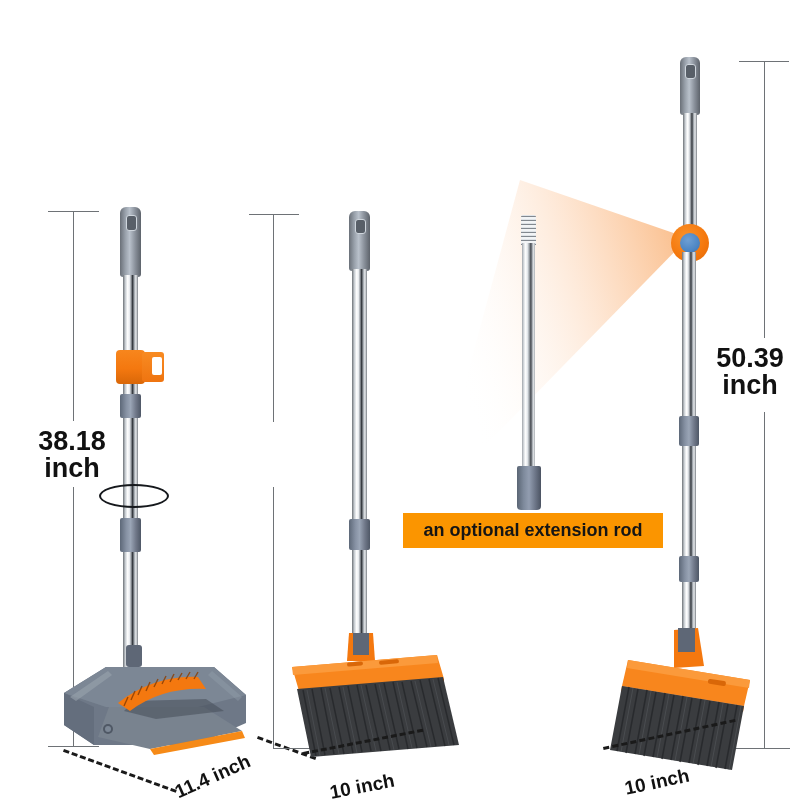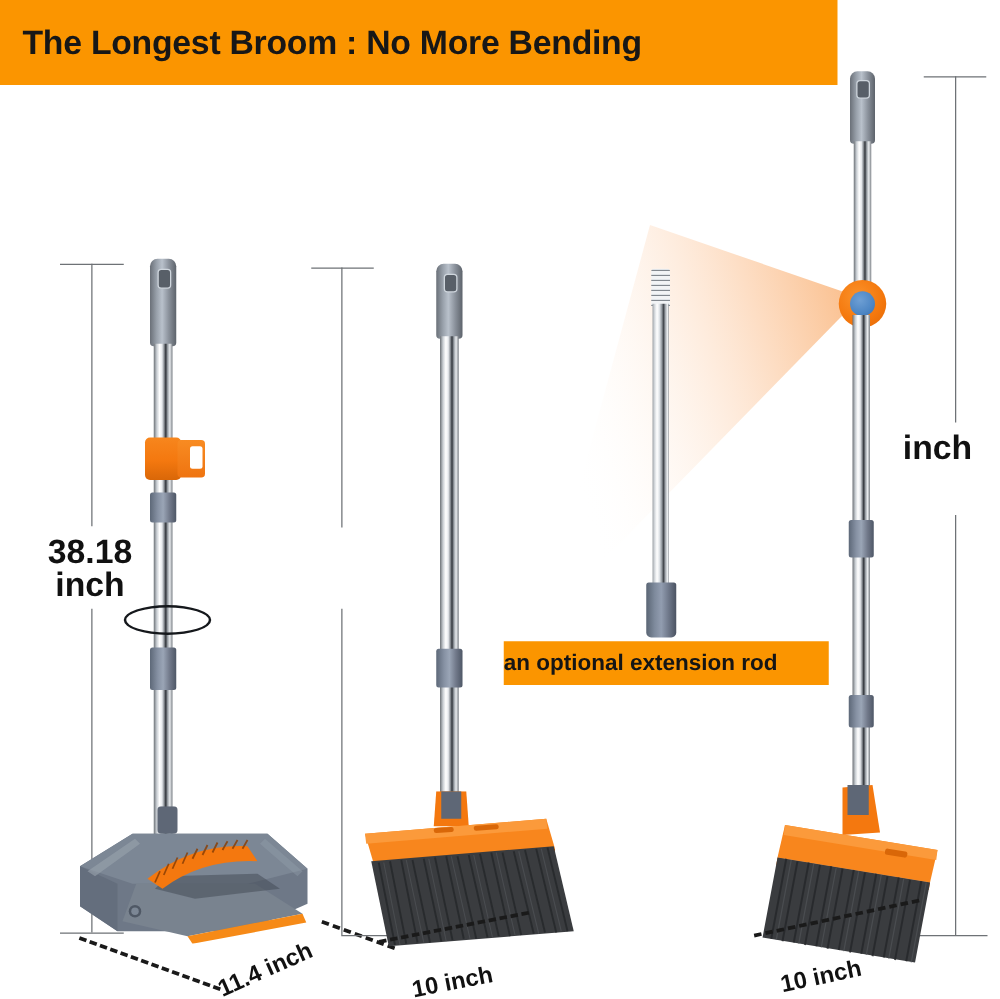--- a/index.html
+++ b/index.html
@@ -185,36 +185,34 @@
     border-radius: 50%;
     background: radial-gradient(circle at 40% 35%, #6e9fd4 0%, #4d86c4 60%, #3a6fae 100%);
   }
 
   
   .callout {
     position: absolute;
     background: #fb9500;
     display: flex;
     align-items: center;
+    justify-content: center;
   }
   .callout-text {
     font-size: 18px;
     font-weight: bold;
     color: #151515;
     white-space: nowrap;
   }
 </style>
 </head>
 <body>
 
 <div id="infographic">
 
-  <div class="banner">
-    <span class="banner-title">The Longest Broom : No More Bending</span>
-  </div>
 
   <div class="dim-tick" style="left:48px; top:211px; width:51px;"></div>
   <div class="dim-line" style="left:73px; top:211px; height:210px;"></div>
   <div class="dim-line" style="left:73px; top:487px; height:259px;"></div>
   <div class="dim-tick" style="left:48px; top:746px; width:51px;"></div>
   <div class="dim-label" style="left:6px; top:428px; width:132px; font-size:27px;text-align:center;">
     <span class="n">38.18</span>
     <span class="u">inch</span>
   </div>
 
@@ -363,20 +361,21 @@
     <div class="callout" style="left:403px; top:513px; width:260px; height:35px;">
       <span class="callout-text">an optional extension rod</span>
     </div>
   </div>
 
   <div class="dim-tick" style="left:739px; top:61px; width:50px;"></div>
   <div class="dim-line" style="left:764px; top:61px; height:277px;"></div>
   <div class="dim-line" style="left:764px; top:412px; height:336px;"></div>
   <div class="dim-tick" style="left:730px; top:748px; width:60px;"></div>
   <div class="dim-label" style="left:700px; top:345px; width:100px; font-size:27px;">
+    <span class="n">50.39</span>
     <span class="u">inch</span>
   </div>
 
   <div>
     <div class="grip-top" style="left:680px; top:57px; width:20px; height:58px;"></div>
     <div class="grip-hole" style="left:685px; top:64px; width:9px; height:13px;"></div>
 
     <div class="pole" style="left:683px; top:113px; width:14px; height:140px;"></div>
 
     <div class="marker-outer" style="left:671px; top:224px; width:38px; height:38px;"></div>

